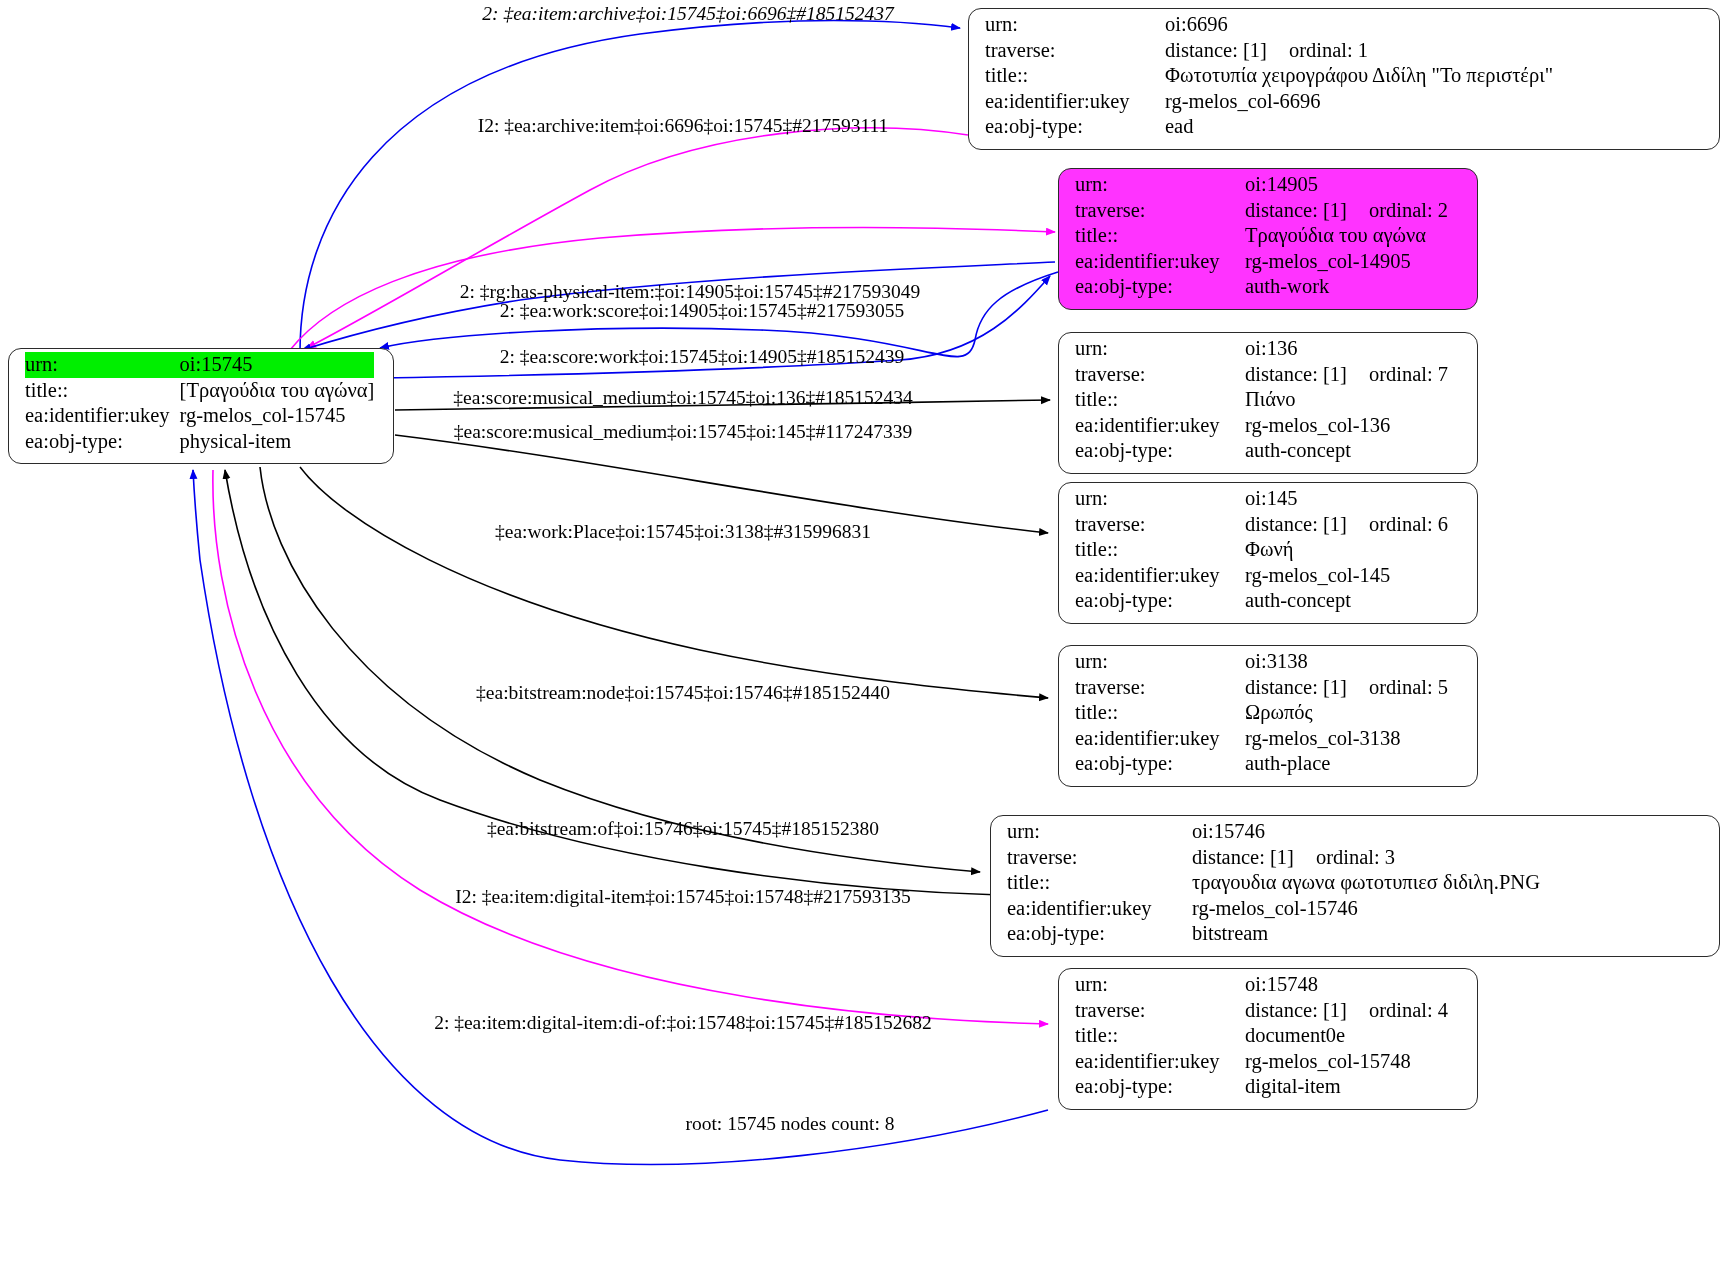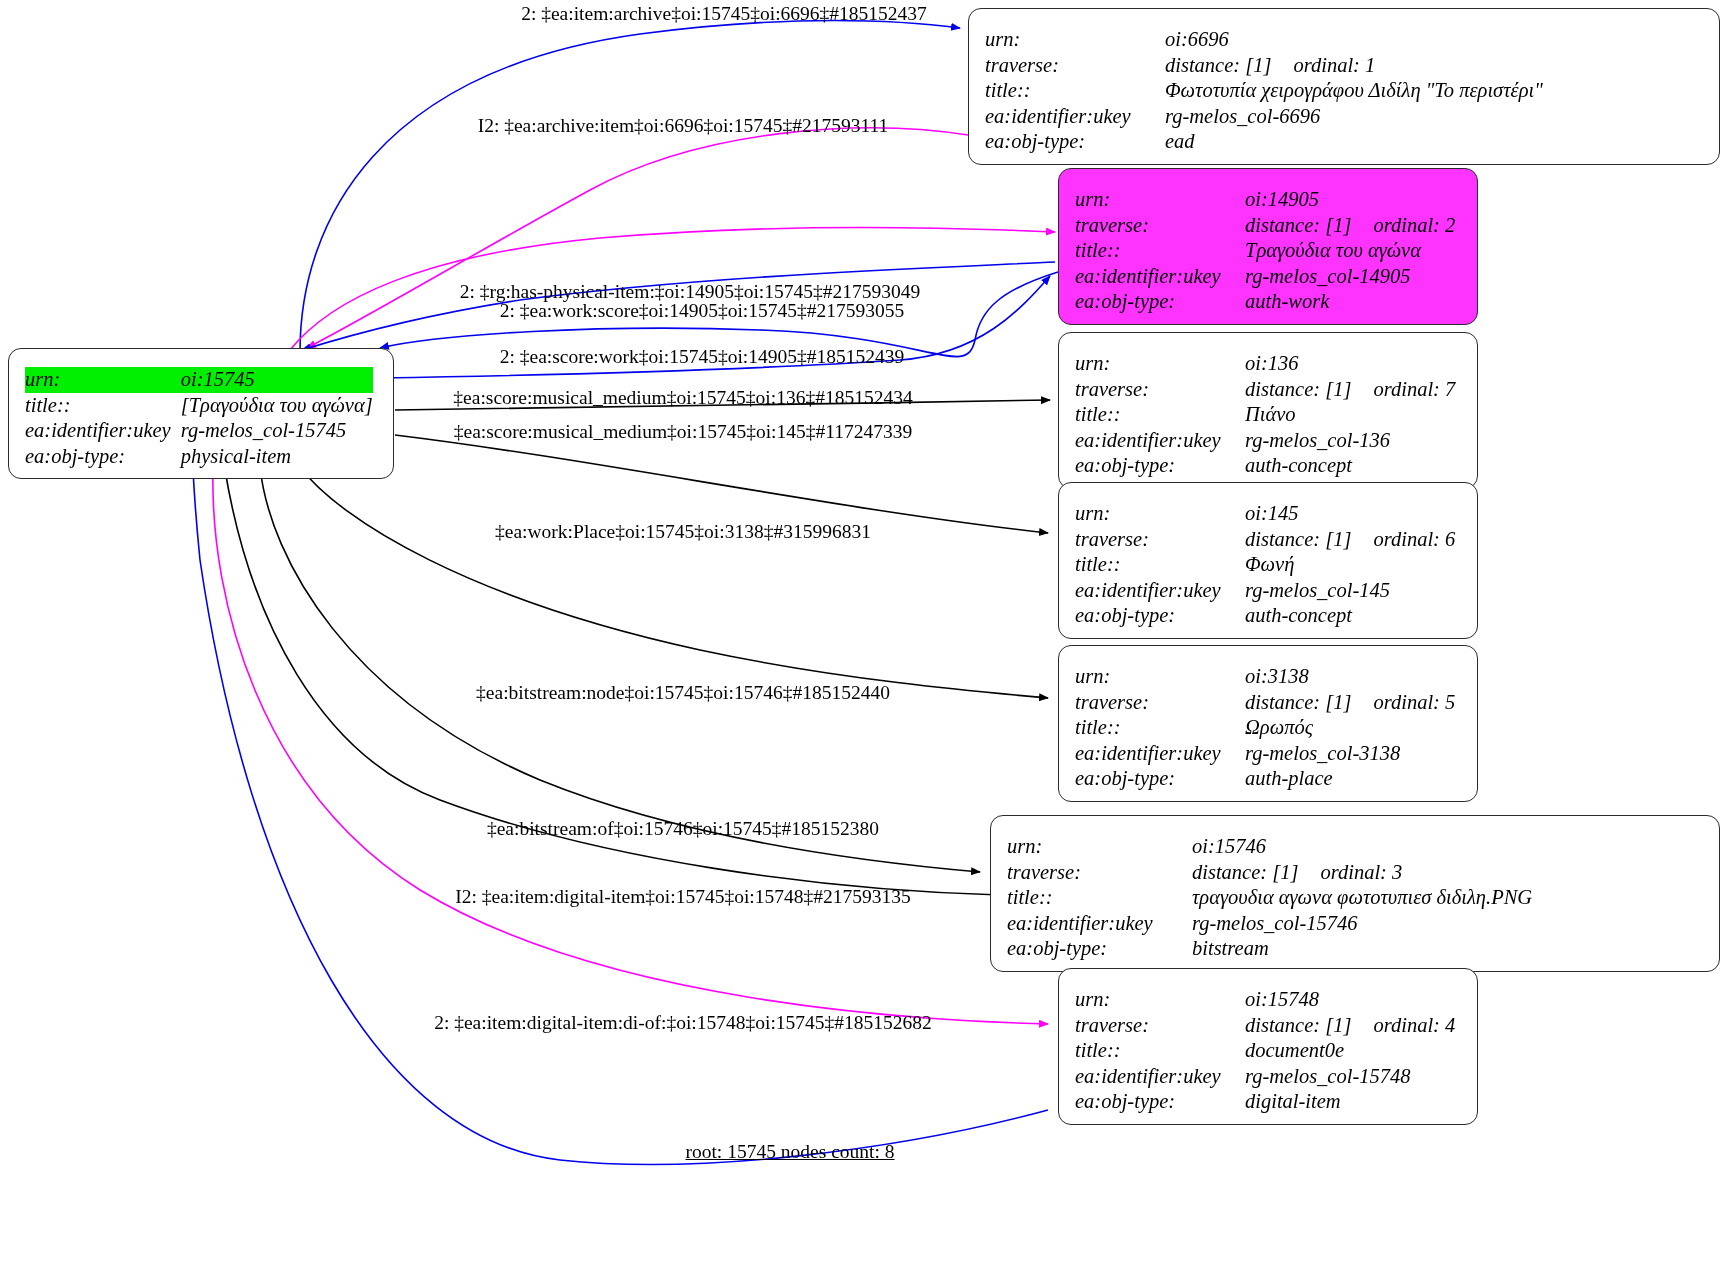--- a/index.html
+++ b/index.html
@@ -25,23 +25,22 @@
     width: 1727px;
     height: 1288px;
     pointer-events: none;
   }
   .node {
     position: absolute;
     box-sizing: border-box;
     border: 1.2px solid #2b2b2b;
     border-radius: 13px;
     background: #ffffff;
-    padding: 18px 14px 9px 16px;
+    padding: 3px 14px 9px 16px;
     overflow: hidden;
-    font-style: italic;
   }
   .node table {
     border-collapse: collapse;
     border-spacing: 0;
   }
   .node td {
     font-size: 20.5px;
     line-height: 25.5px;
     padding: 0;
     white-space: nowrap;
@@ -323,28 +322,28 @@
         <td class="v">rg-melos_col-15748</td>
       </tr>
       <tr>
         <td class="k">ea:obj-type:</td>
         <td class="v">digital-item</td>
       </tr>
     </tbody>
       </table>
   </div>
 
-  <div class="edge-label" style="left:724px;  top:14px;">2: ‡ea:item:archive‡oi:15745‡oi:6696‡#185152437</div>
+  <div class="edge-label" style="left:688px;  top:14px;font-style:italic;">2: ‡ea:item:archive‡oi:15745‡oi:6696‡#185152437</div>
   <div class="edge-label" style="left:683px;  top:126px;">I2: ‡ea:archive:item‡oi:6696‡oi:15745‡#217593111</div>
   <div class="edge-label" style="left:690px;  top:260px;margin-top:32px;">2: ‡rg:has-physical-item:‡oi:14905‡oi:15745‡#217593049</div>
   <div class="edge-label" style="left:702px;  top:311px;">2: ‡ea:work:score‡oi:14905‡oi:15745‡#217593055</div>
   <div class="edge-label" style="left:702px;  top:357px;">2: ‡ea:score:work‡oi:15745‡oi:14905‡#185152439</div>
   <div class="edge-label" style="left:683px;  top:398px;">‡ea:score:musical_medium‡oi:15745‡oi:136‡#185152434</div>
   <div class="edge-label" style="left:683px;  top:432px;">‡ea:score:musical_medium‡oi:15745‡oi:145‡#117247339</div>
   <div class="edge-label" style="left:683px;  top:532px;">‡ea:work:Place‡oi:15745‡oi:3138‡#315996831</div>
   <div class="edge-label" style="left:683px;  top:693px;">‡ea:bitstream:node‡oi:15745‡oi:15746‡#185152440</div>
   <div class="edge-label" style="left:683px;  top:829px;">‡ea:bitstream:of‡oi:15746‡oi:15745‡#185152380</div>
   <div class="edge-label" style="left:683px;  top:897px;">I2: ‡ea:item:digital-item‡oi:15745‡oi:15748‡#217593135</div>
   <div class="edge-label" style="left:683px;  top:1023px;">2: ‡ea:item:digital-item:di-of:‡oi:15748‡oi:15745‡#185152682</div>
 
-  <div class="graph-caption" style="left:790px; top:1152px;text-decoration:underline;">root: 15745 nodes count: 8</div>
+  <div class="graph-caption" style="left:790px; top:1124px;">root: 15745 nodes count: 8</div>
 
 </div>
 
 </body></html>

